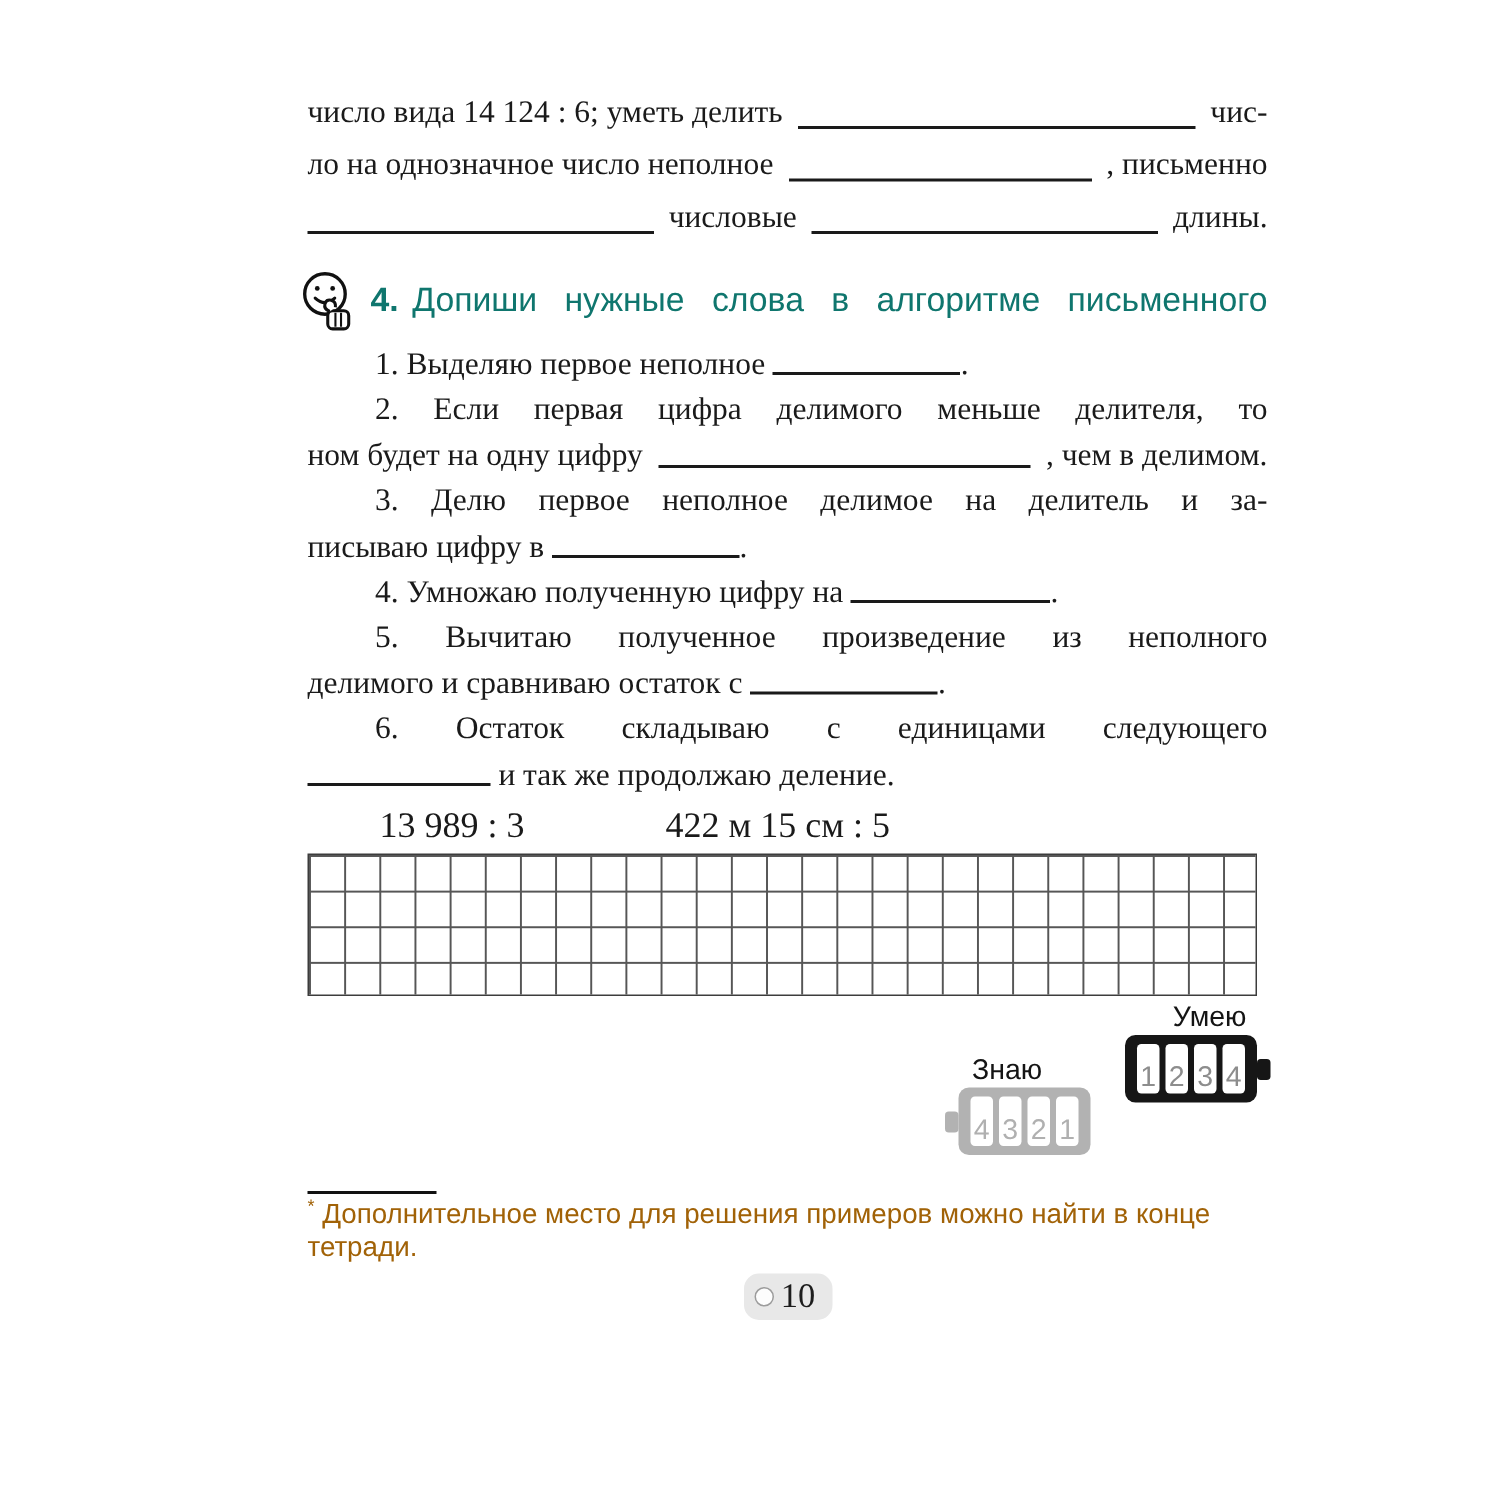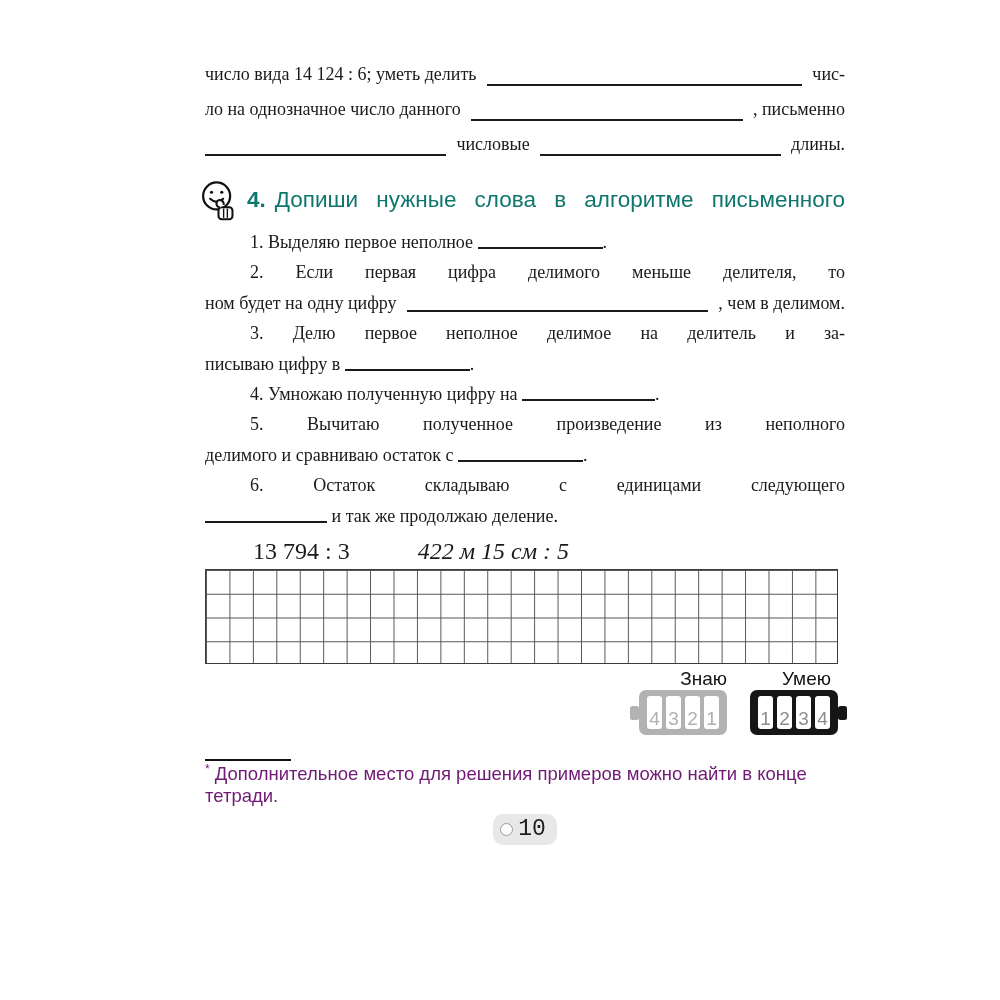--- a/index.html
+++ b/index.html
@@ -2,21 +2,21 @@
 <html lang="ru"><head>
 <meta charset="utf-8">
 <title>Workbook page</title>
 <style>
   html,body{margin:0;padding:0;background:#fff;}
   .page{position:relative;width:1000px;height:1000px;background:#fff;overflow:hidden;
         color:#1a1a1a;}
   .content{position:absolute;left:205px;top:0;width:640px;}
 
   
-  .tline{font-family:"Liberation Serif",serif;font-size:18px;line-height:30.4px;
+  .tline{font-family:"Liberation Serif",serif;font-size:21px;line-height:30.4px;
          white-space:pre-wrap;}
   .intro .tline{line-height:35px;}
   .just{text-align:justify;text-align-last:justify;}
   .indent{padding-left:45px;}
   .flexline{display:flex;align-items:flex-end;column-gap:10px;}
   .flexline span{white-space:nowrap;}
   .blank{display:inline-block;height:15px;border-bottom:2px solid #1a1a1a;}
   .blank.fillw{flex:1 1 60px;margin-bottom:6px;}
   .tline:not(.flexline) .blank{vertical-align:baseline;transform:translateY(1px);}
 
@@ -30,73 +30,73 @@
   .task-icon{position:absolute;left:-7px;top:-5px;}
   .task5-head{margin-top:20px;}
   sup{font-size:13px;}
 
   .items{margin-top:12px;}
 
   
   .problems{margin-top:5px;display:flex;font-family:"Liberation Serif",serif;
             font-size:24px;line-height:30px;}
   .problems .p1{margin-left:48px;}
-  .problems .p2{margin-left:68px;font-style:italic;}
+  .problems .p2{margin-left:94px;}
 
   
   .calc-grid{margin-top:3px;width:633px;height:95px;border:1.5px solid #3c3c3c;
              box-sizing:border-box;
              background-image:linear-gradient(to right,#565656 1px,transparent 1px),
                               linear-gradient(to bottom,#565656 1px,transparent 1px);}
 
   
   .progress-row{margin-top:6px;display:flex;justify-content:flex-end;gap:23px;width:633px;}
   .batt-wrap{display:flex;flex-direction:column;}
   .batt-label{font-family:"Liberation Sans",sans-serif;font-size:19px;color:#141414;
               height:20px;line-height:18px;}
-  .batt-label.left{padding-left:9px;text-align:right;}
+  .batt-label.left{padding-left:9px;text-align:left;margin-top:35px;}
   .batt-label.right{padding-right:7px;text-align:right;}
   .batt{position:relative;width:88px;height:45px;border-radius:7px;display:flex;
         align-items:center;justify-content:center;gap:4px;}
   .batt.gray{background:#b2b2b2;}
   .batt.black{background:#161616;}
   .batt .cell{width:15px;height:33px;background:#fff;border-radius:3px;display:flex;
               align-items:flex-end;justify-content:center;
               font-family:"Liberation Sans",sans-serif;font-size:19px;line-height:20px;}
   .batt.gray .cell{color:#b0b0b0;}
   .batt.black .cell{color:#8d8d8d;}
   .nub{position:absolute;top:50%;transform:translateY(-50%);width:9px;height:14px;
        border-radius:2.5px;}
   .batt.gray .nub{left:-9px;background:#b2b2b2;}
   .batt.black .nub{right:-9px;background:#161616;}
 
   
   .footnote{margin-top:24px;font-family:"Liberation Sans",sans-serif;font-size:18.5px;
-            color:#701a75;}
+            color:#a16207;}
   .footnote-rule{width:86px;height:2px;background:#111;margin-bottom:1px;}
   .footnote sup{font-size:12px;}
 
   
   .badge-row{margin-top:7px;display:flex;justify-content:center;}
   .page-badge{display:inline-flex;align-items:center;gap:5px;background:#e8e8e8;
               border-radius:10px;padding:3px 11px 4px 7px;}
   .badge-circle{width:13px;height:13px;border-radius:50%;background:#fdfdfd;
                 border:1.5px solid #9c9c9c;box-sizing:border-box;}
-  .badge-num{font-family:Liberation Mono, monospace;font-size:23px;color:#1d1d1d;
+  .badge-num{font-family:Liberation Serif, serif;font-size:23px;color:#1d1d1d;
              line-height:24px;}
 </style>
 </head>
 <body>
 
 <div class="page">
   <div class="content">
 
     <div class="intro" id="intro-lines">
         <div class="tline flexline"><span>число вида 14 124 : 6; уметь делить</span><span class="blank fillw"></span><span>чис-</span></div>
-        <div class="tline flexline"><span>ло на однозначное число данного</span><span class="blank fillw"></span><span>, письменно</span></div>
+        <div class="tline flexline"><span>ло на однозначное число неполное</span><span class="blank fillw"></span><span>, письменно</span></div>
         <div class="tline flexline"><span class="blank fillw"></span><span>числовые</span><span class="blank fillw"></span><span>длины.</span></div>
       </div>
 
     <div class="task-head">
       <span class="task-icon">
         <svg viewBox="0 0 44 50" width="41" height="47">
           <circle cx="20" cy="18" r="14.5" fill="#fff" stroke="#111" stroke-width="2.4"></circle>
           <circle cx="14.5" cy="14" r="1.7" fill="#111"></circle>
           <circle cx="25.5" cy="14" r="1.7" fill="#111"></circle>
           <path d="M13 21 Q20 27.5 27 21" fill="none" stroke="#111" stroke-width="2.2" stroke-linecap="round"></path>
@@ -117,21 +117,21 @@
         <div class="tline"><span>писываю цифру в </span><span class="blank" style="width: 125px;"></span><span>.</span></div>
         <div class="tline indent"><span>4. Умножаю полученную цифру на </span><span class="blank" style="width: 133px;"></span><span>.</span></div>
         <div class="tline just indent"><span>5. Вычитаю полученное произведение из неполного</span></div>
         <div class="tline"><span>делимого и сравниваю остаток с </span><span class="blank" style="width: 125px;"></span><span>.</span></div>
         <div class="tline just indent"><span>6. Остаток складываю с единицами следующего</span></div>
         <div class="tline"><span class="blank" style="width: 122px;"></span><span> и так же продолжаю деление.</span></div>
       </div>
 
 
     <div class="problems">
-      <span class="p1">13 794 : 3</span>
+      <span class="p1">13 989 : 3</span>
       <span class="p2">422 м 15 см : 5</span>
     </div>
 
     <div class="calc-grid" id="calc-grid" style="background-size: 23.4444px 23.75px;"></div>
 
     <div class="progress-row">
       <div class="batt-wrap">
         <div class="batt-label left">Знаю</div>
         <div class="batt gray" id="know-batt">
           <span class="nub"></span>

